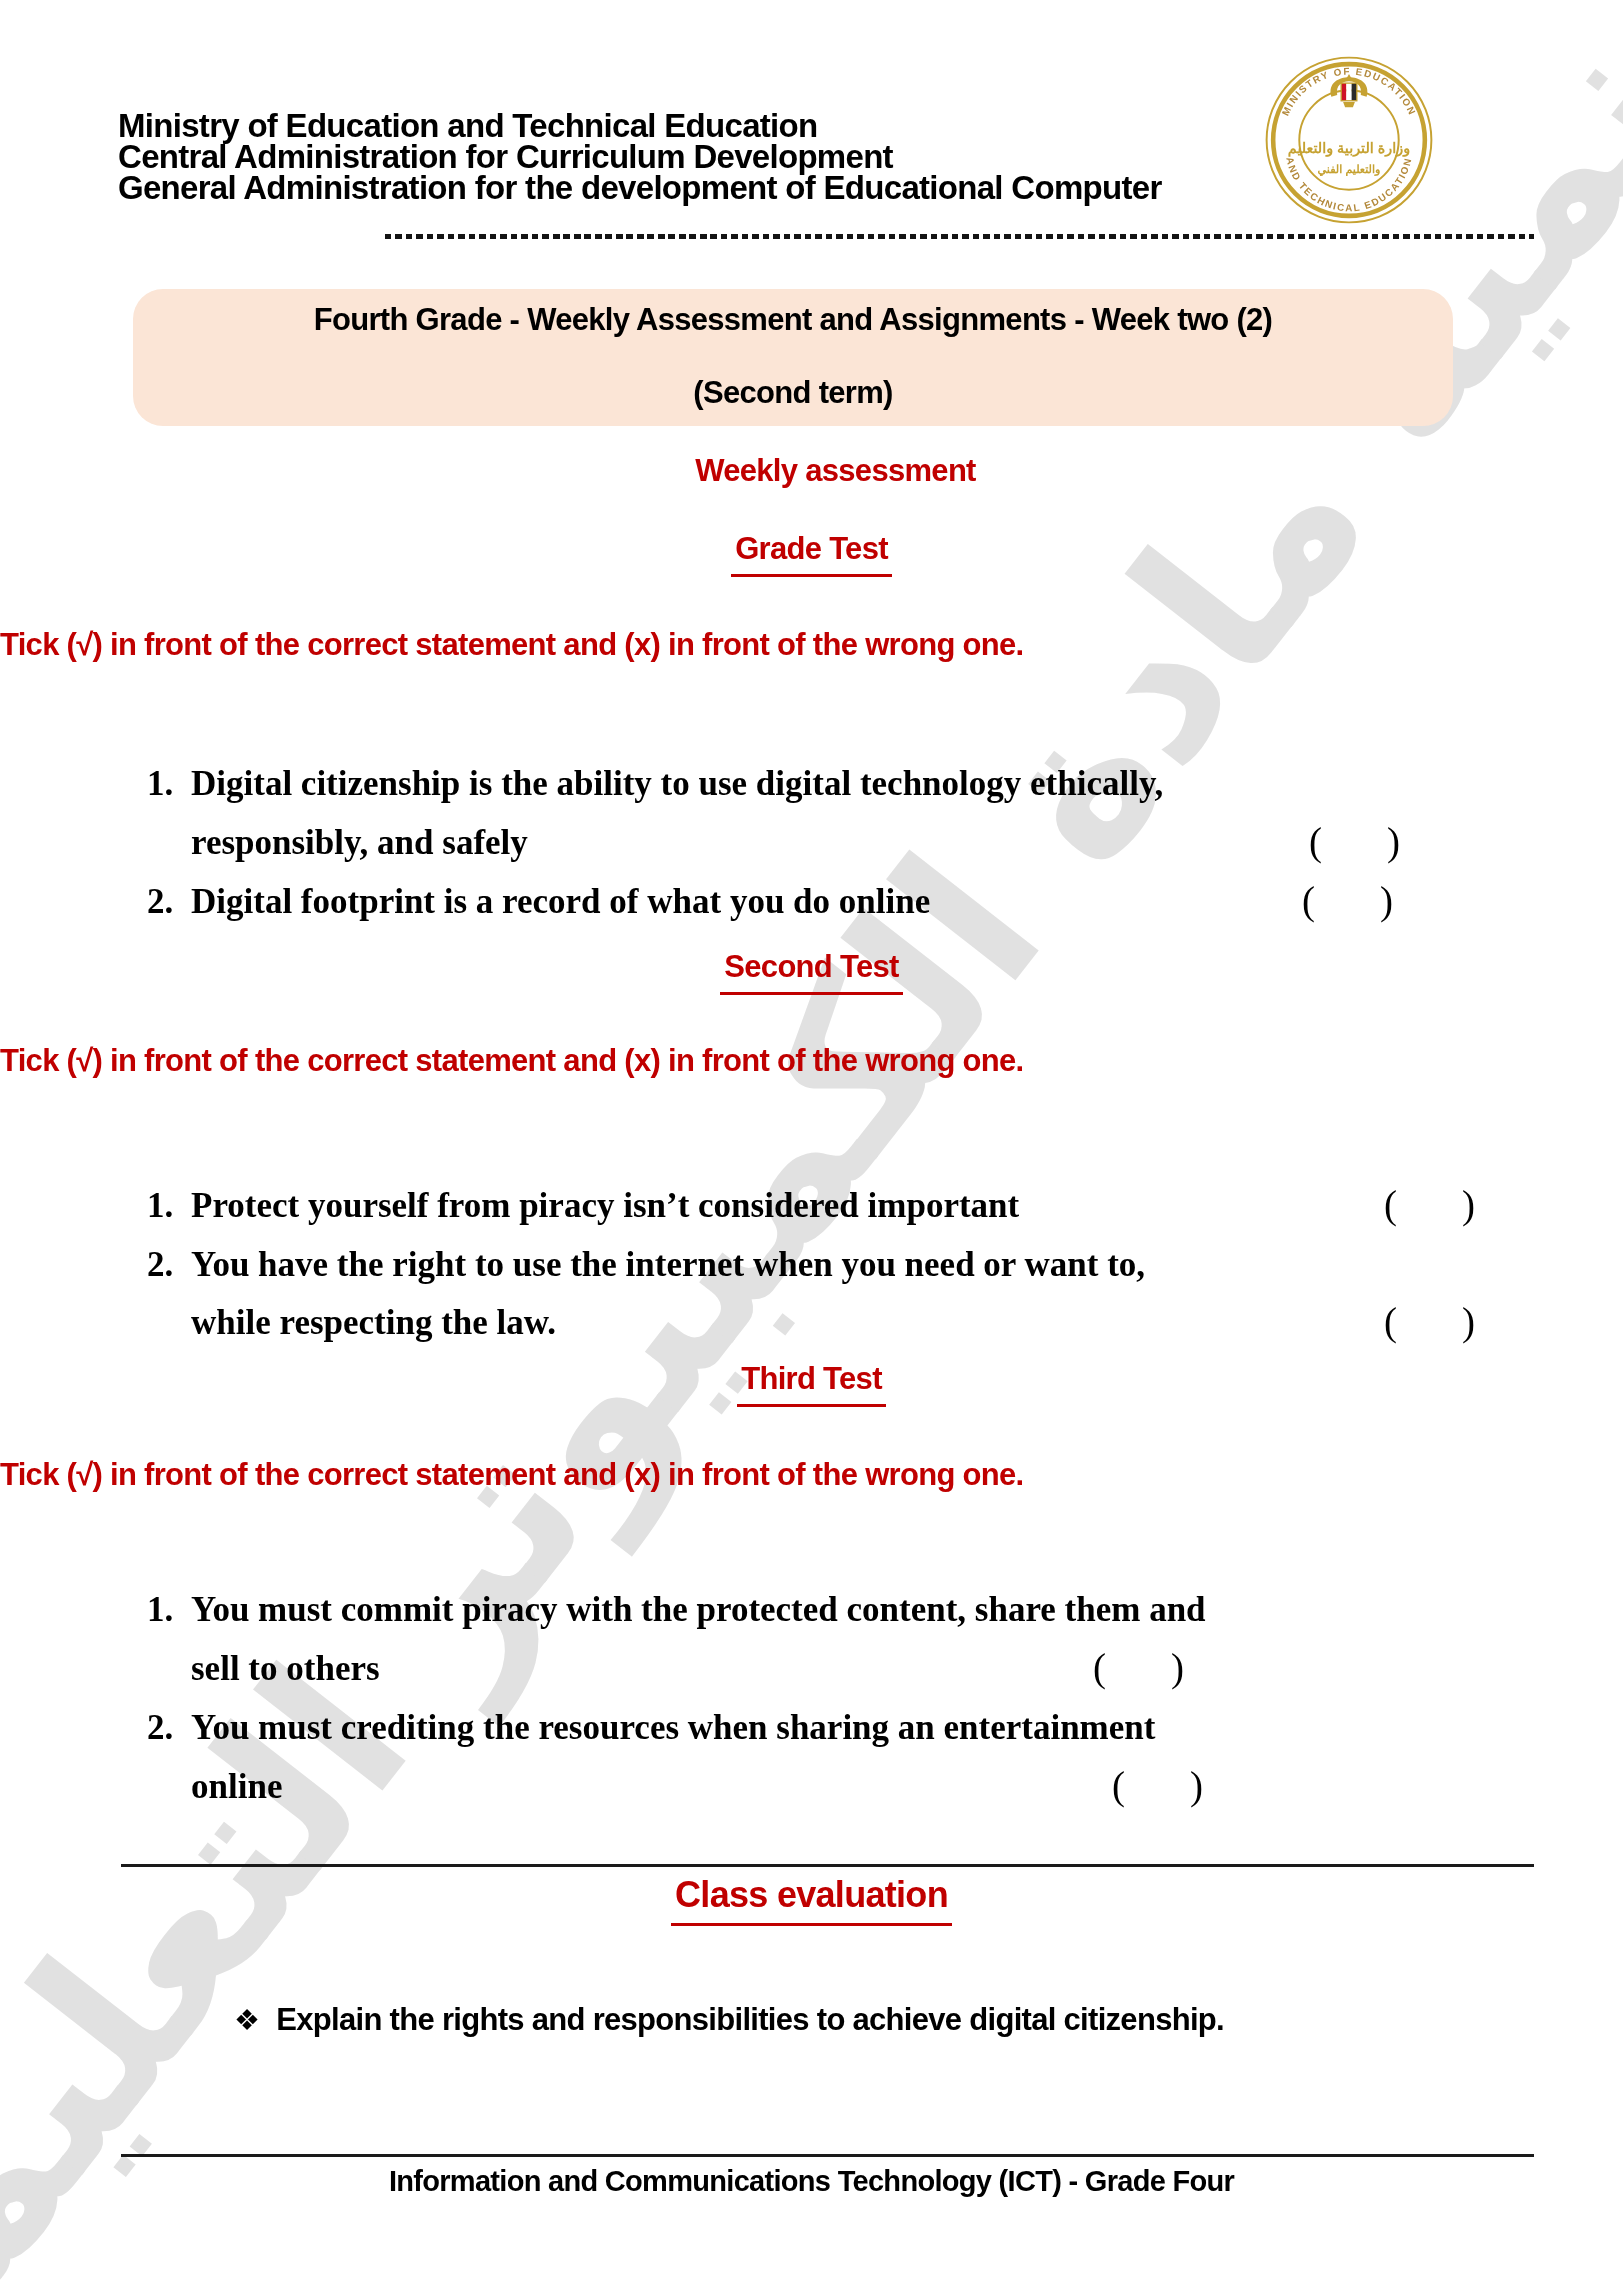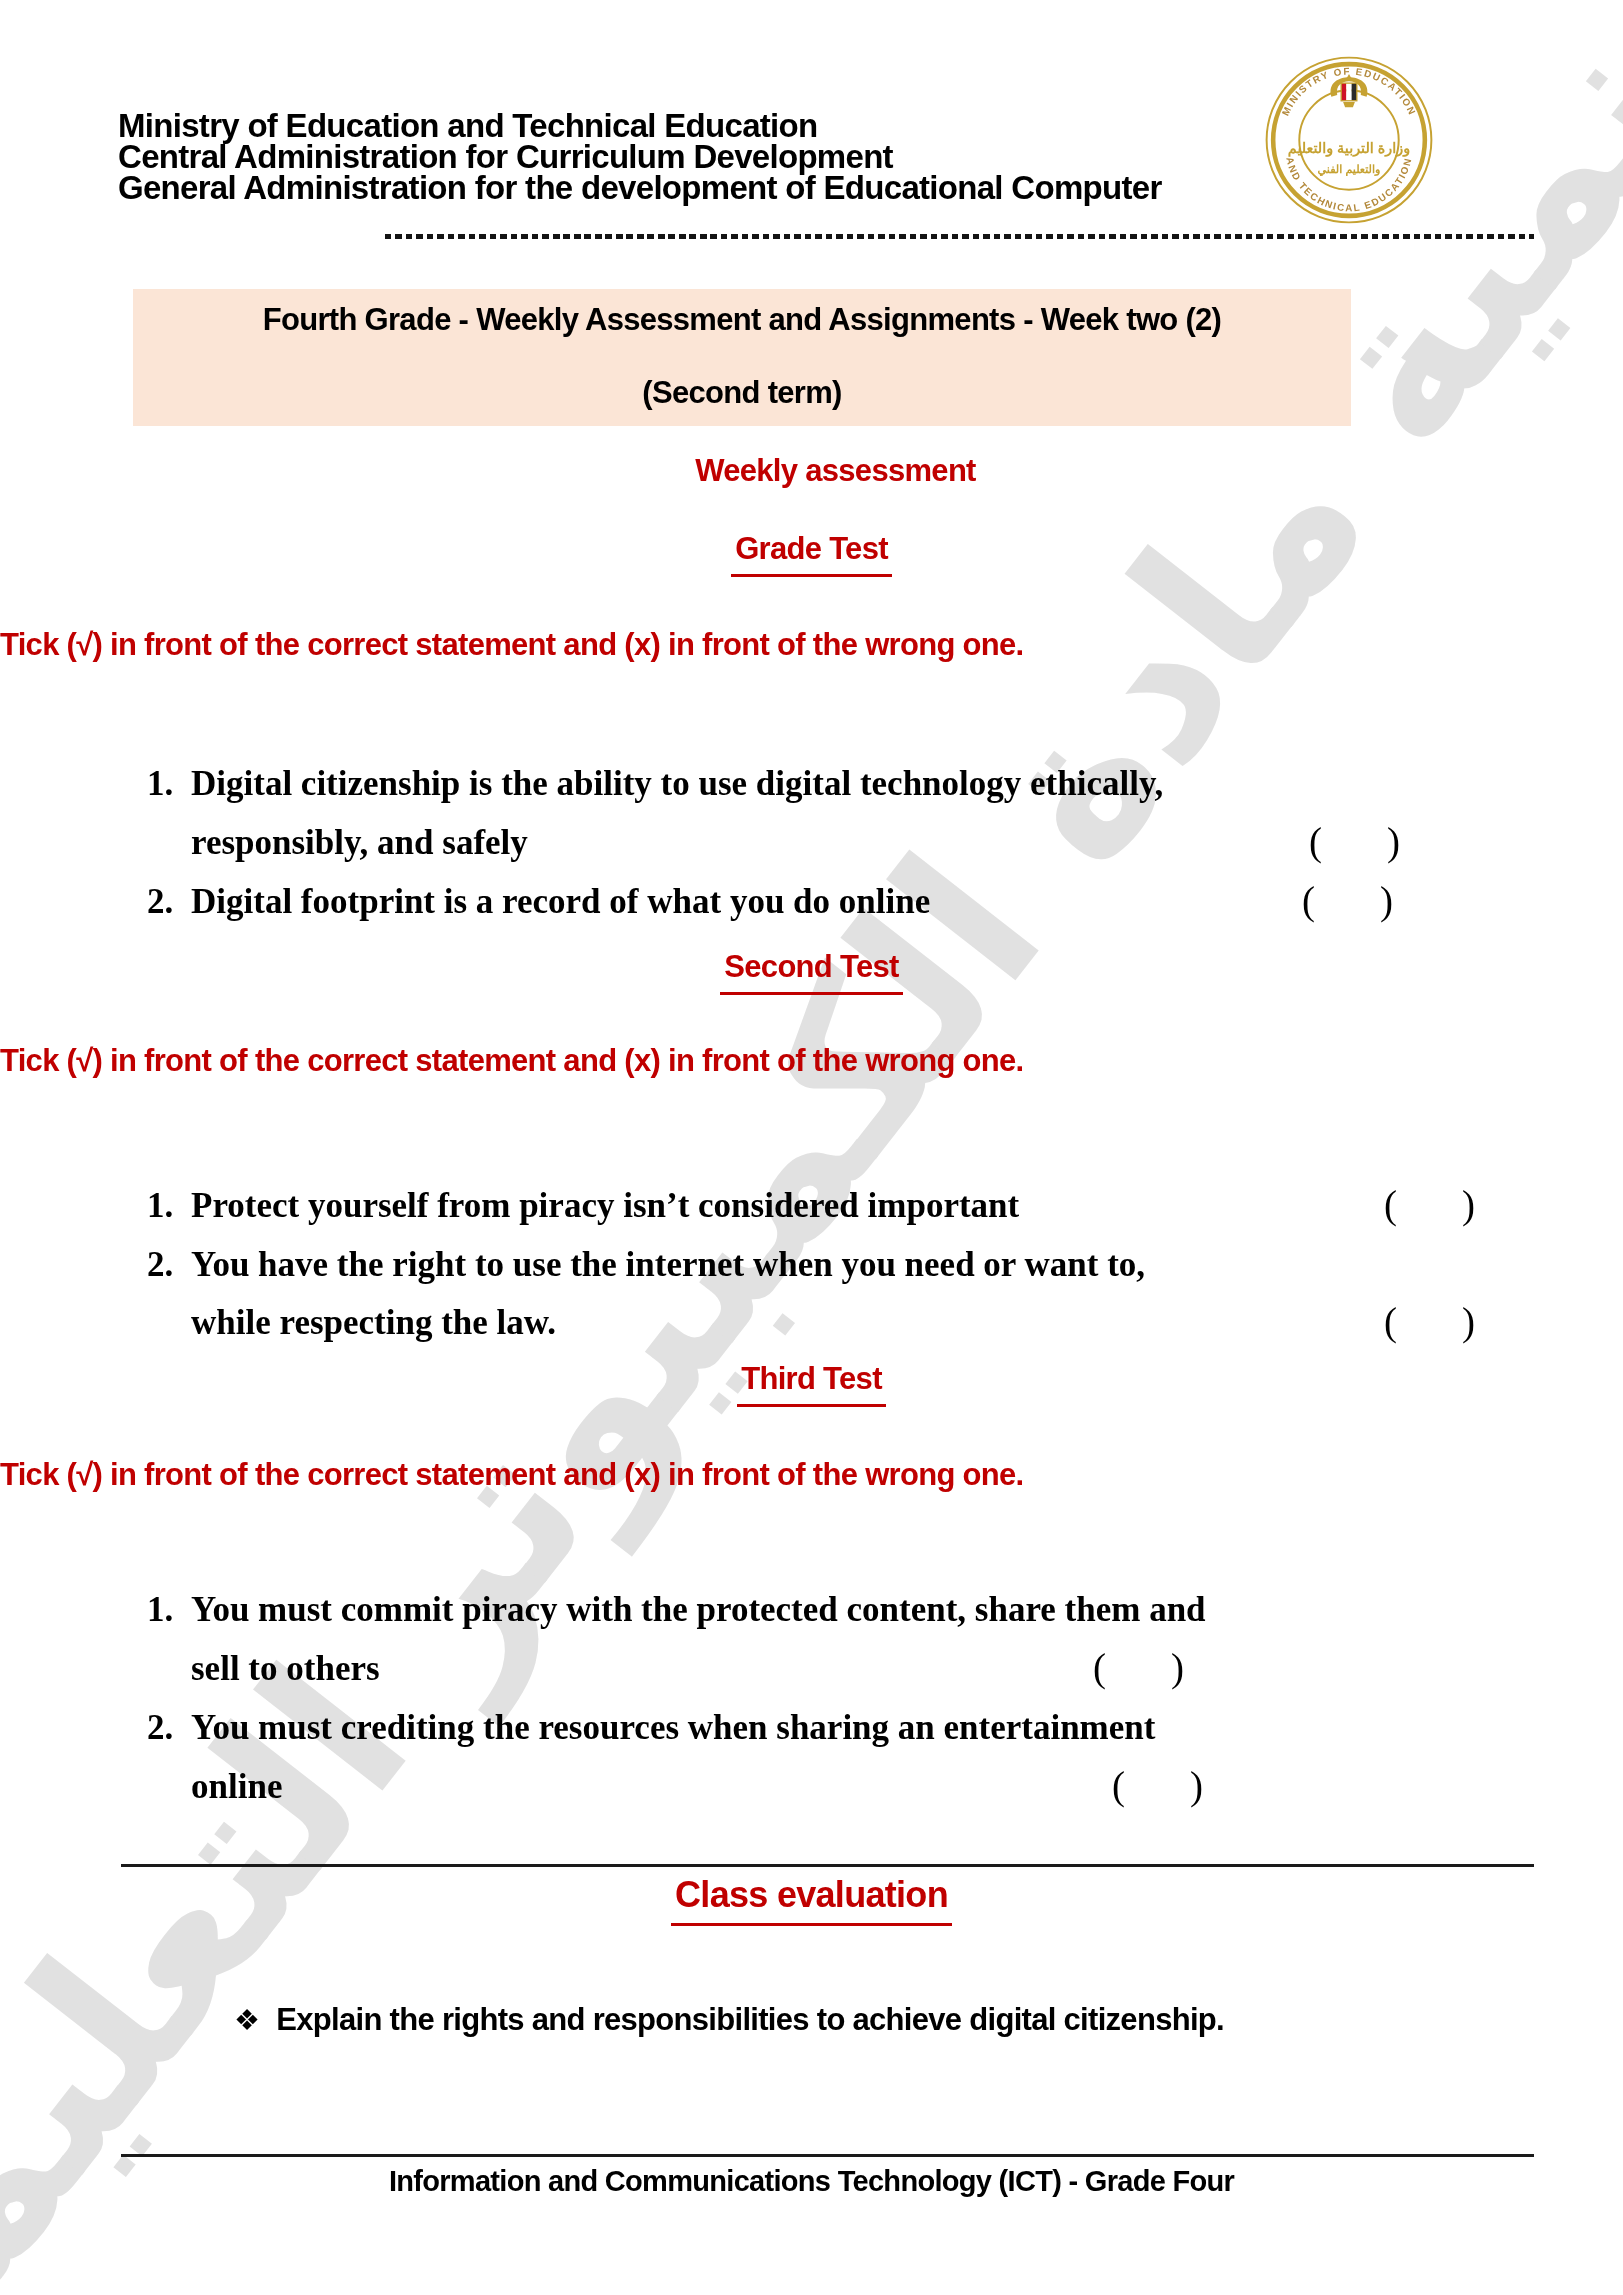--- a/index.html
+++ b/index.html
@@ -18,22 +18,22 @@
   .org-header{
     position:absolute;left:118px;top:110px;
     font-weight:bold;font-size:33px;line-height:31px;letter-spacing:-0.7px;
   }
   .logo{position:absolute;left:1264px;top:55px;width:170px;height:170px;}
   .dashline{
     position:absolute;left:385px;top:234px;width:1149px;height:4.6px;
     background:repeating-linear-gradient(90deg,#141414 0 6.5px,transparent 6.5px 10.5px);
   }
   .title-block{
-    position:absolute;left:133px;top:289px;width:1218px;height:137px;
-    background:var(--peach,#FBE5D6);text-align:center;font-weight:bold;
+    position:absolute;left:133px;top:289px;width:1320px;height:137px;
+    background:var(--peach,#FBE5D6);text-align:center;font-weight:bold;border-radius:30px;
   }
   .title1{margin-top:13px;font-size:31px;letter-spacing:-0.7px;}
   .title2{margin-top:37px;font-size:31px;letter-spacing:-0.7px;}
   .centerline{position:absolute;left:0;width:1623px;text-align:center;}
   .h-red{color:var(--red,#C00000);font-weight:bold;font-size:31px;letter-spacing:-0.7px;padding-left:24px;}
   .underline{display:inline-block;border-bottom:3.3px solid var(--red,#C00000);padding:0 3.9px 6.5px 3.9px;}
   .tick{
     position:absolute;left:0;width:1498px;
     color:var(--red,#C00000);font-weight:bold;font-size:31px;letter-spacing:-0.7px;
   }

